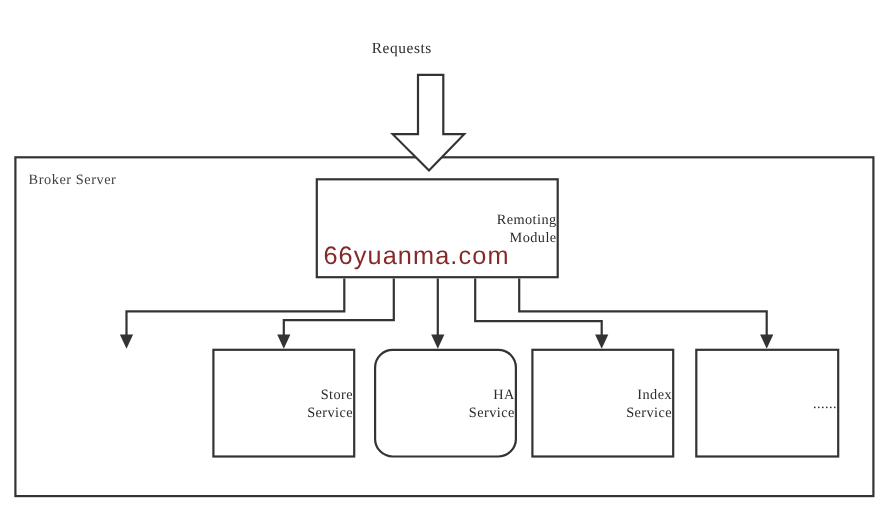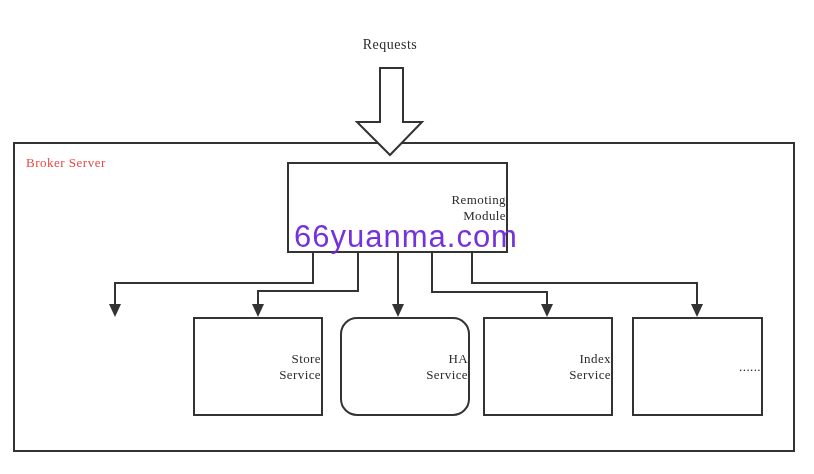--- a/index.html
+++ b/index.html
@@ -12,42 +12,42 @@
     width: 814px;
     height: 474px;
     background: #ffffff;
     overflow: hidden;
   }
   .requests-label {
     position: absolute;
     left: 338px;
     top: 37px;
     width: 104px;
-    text-align: center;
+    text-align: left;
     font-size: 14px;
     color: #2b2b2b;
     letter-spacing: 0.5px;
     z-index: 3;
   }
   .broker-box {
     position: absolute;
     left: 13px;
     top: 142px;
     width: 778px;
     height: 306px;
     border: 2px solid #333333;
     background: #ffffff;
     z-index: 1;
   }
   .broker-label {
     position: absolute;
     left: 11px;
     top: 11px;
     font-size: 13px;
-    color: #ef4444;
+    color: #404040;
     letter-spacing: 0.5px;
   }
   .connector-layer {
     position: absolute;
     left: 0;
     top: 0;
     z-index: 2;
   }
   .node {
     position: absolute;
@@ -69,23 +69,23 @@
   .node-s0 { left: 50px;  top: 317px; width: 132px; height: 99px; }
   .node-s1 { left: 193px; top: 317px; width: 130px; height: 99px; padding-left: 32px; }
   .node-s2 { left: 340px; top: 317px; width: 130px; height: 99px; border-radius: 17px; }
   .node-s3 { left: 483px; top: 317px; width: 130px; height: 99px; }
   .node-s4 { left: 632px; top: 317px; width: 131px; height: 99px; }
   .watermark {
     position: absolute;
     left: 294px;
     top: 219px;
     font-family: "Liberation Sans", sans-serif;
-    font-size: 31px;
+    font-size: 23px;
     letter-spacing: 1px;
-    color: #6d28d9;
+    color: #7f1d1d;
     opacity: 0.95;
     z-index: 4;
     pointer-events: none;
     white-space: nowrap;
   }
 </style>
 </head>
 <body>
 
 <div class="stage">

